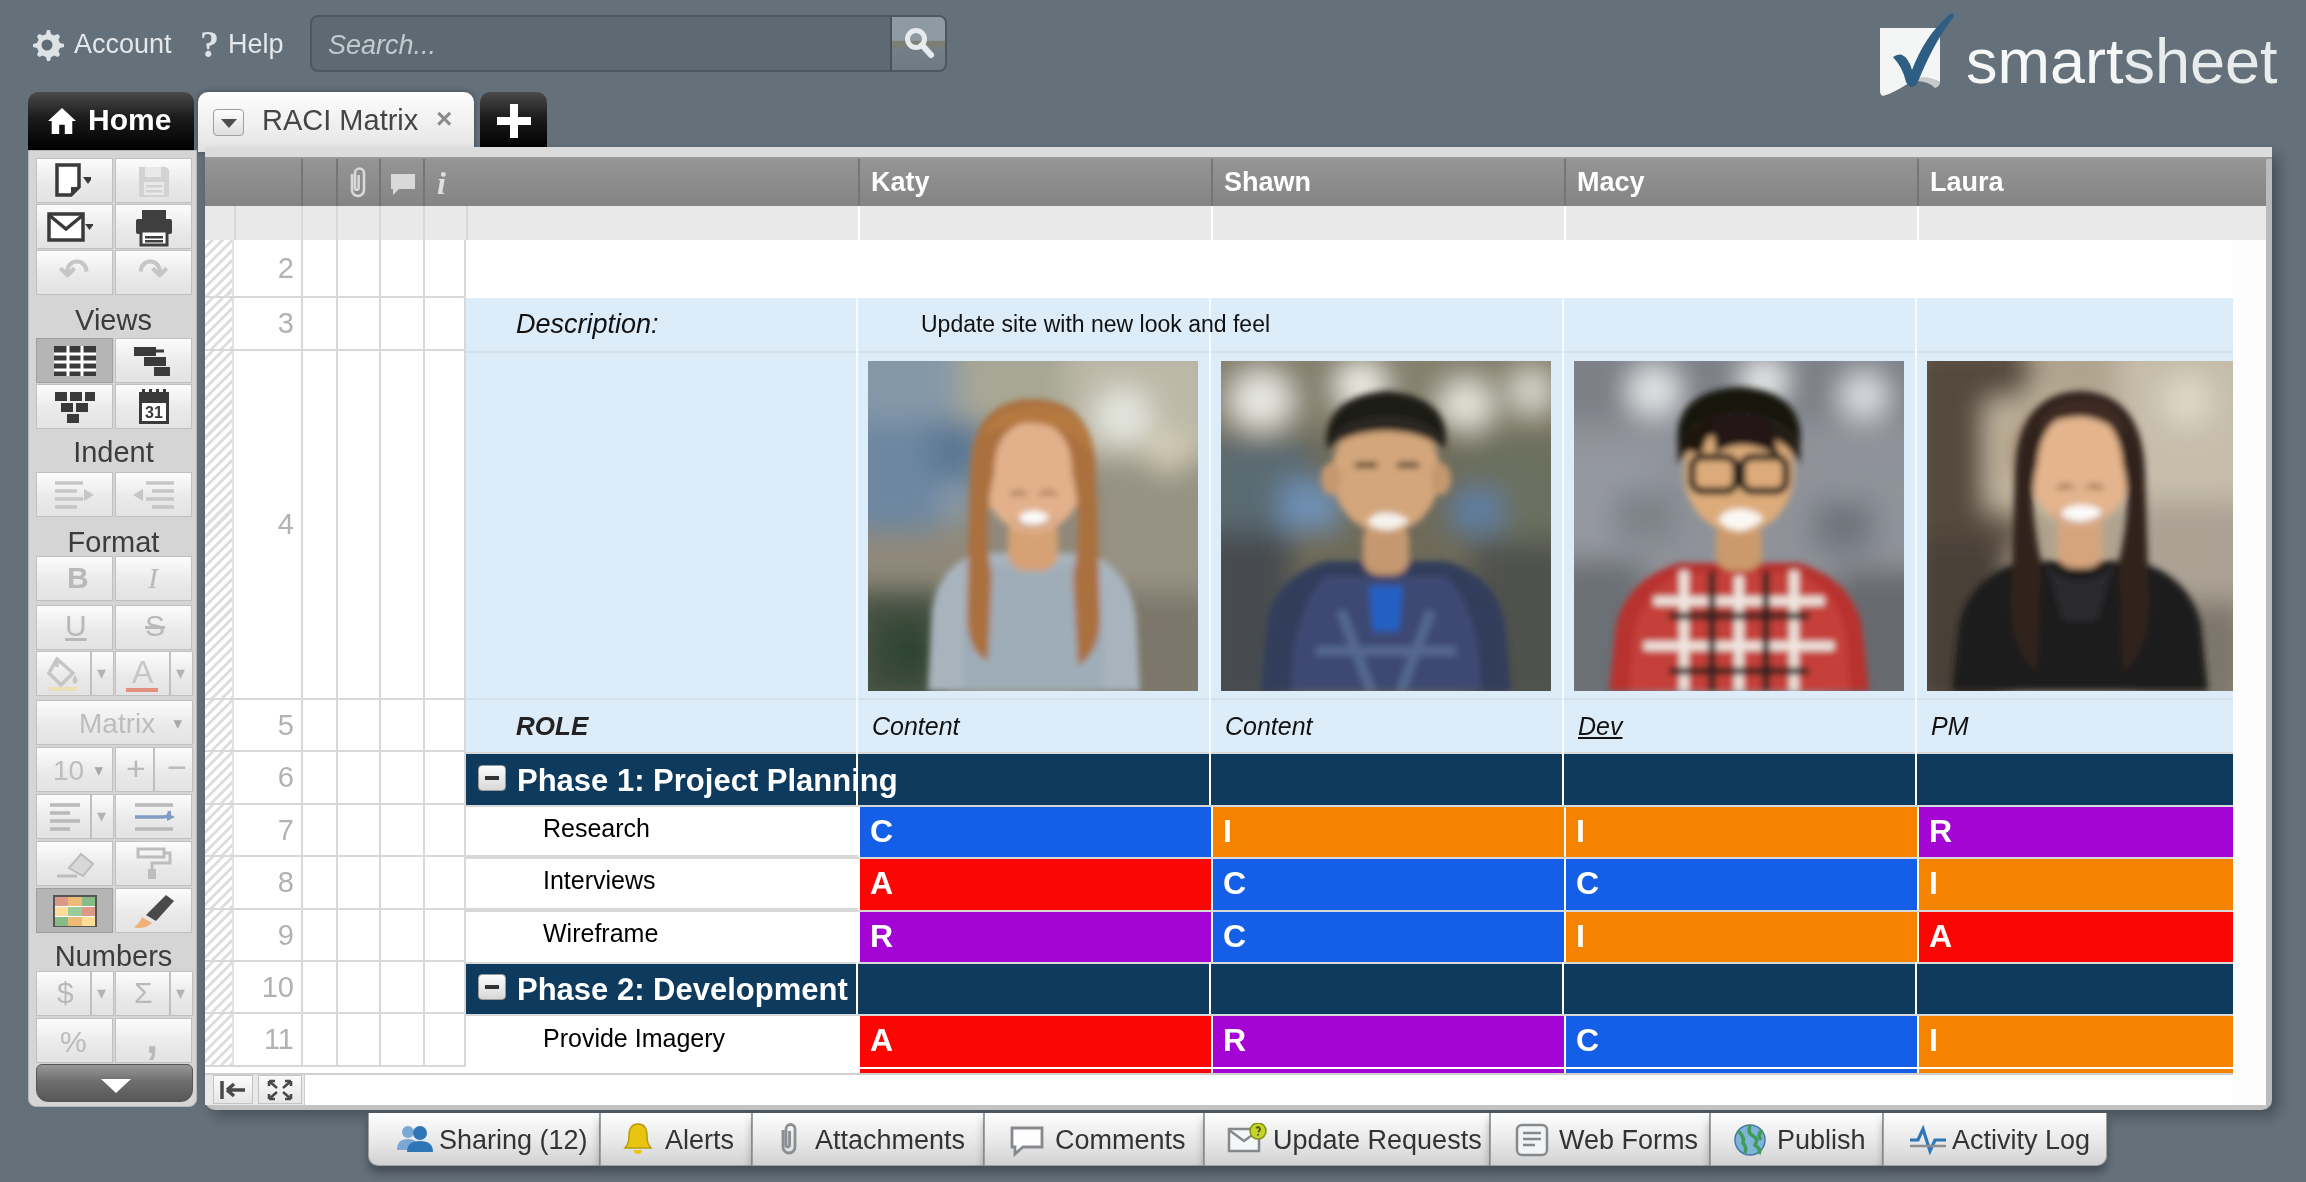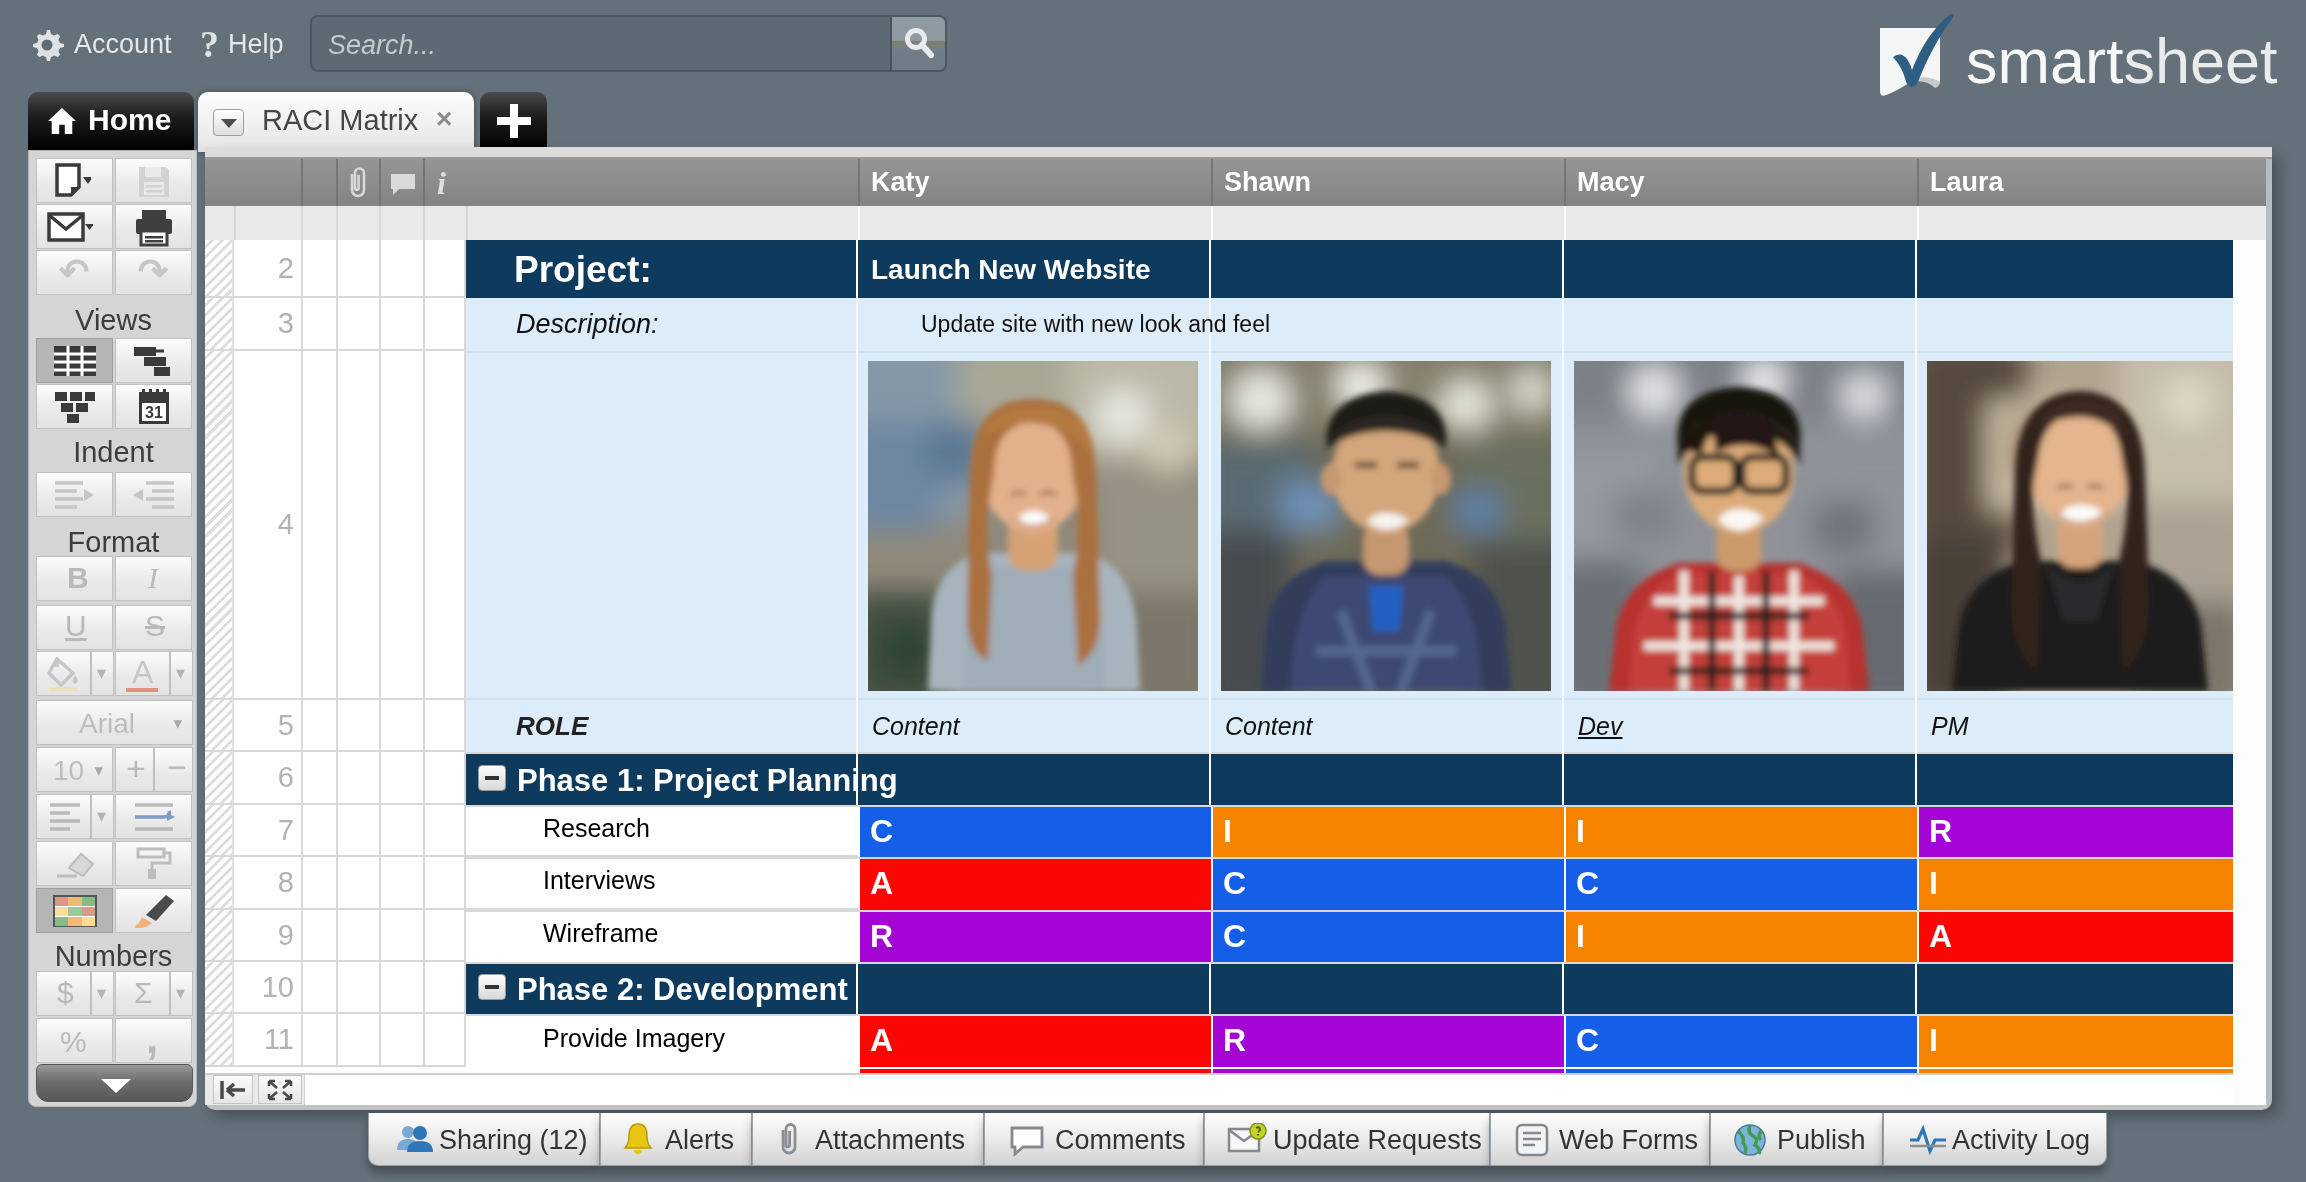--- a/index.html
+++ b/index.html
@@ -228,21 +228,21 @@
     </div>
   <div class="tbtn" style="left:86px;top:500px;width:55px;">
     <span style="position:absolute;left:16px;top:2px;color:#c6c6c6;font-size:32px;">A</span>
     <div style="position:absolute;left:10px;top:36px;width:32px;height:4px;background:#e4907e;"></div>
   </div>
   <div class="tbtn" style="left:141px;top:500px;width:23px;">
       <span style="position:absolute;left:5px;top:10px;color:#b3b3b3;font-size:18px;">▾</span>
     </div>
 
   <div class="tbtn" style="left:7px;top:549px;width:157px;">
-    <span style="position:absolute;left:42px;top:7px;color:#bdbdbd;font-size:28px;">Arial</span>
+    <span style="position:absolute;left:42px;top:7px;color:#bdbdbd;font-size:28px;">Matrix</span>
     <span style="position:absolute;right:10px;top:12px;color:#a8a8a8;font-size:17px;">▾</span>
   </div>
 
   <div class="tbtn" style="left:7px;top:596px;width:77px;">
     <span style="position:absolute;left:16px;top:7px;color:#bdbdbd;font-size:28px;">10</span>
     <span style="position:absolute;right:9px;top:12px;color:#a8a8a8;font-size:17px;">▾</span>
   </div>
   <div class="tbtn" style="left:86px;top:596px;width:39px;">
       <span style="position:absolute;left:10px;top:1px;color:#b9b9b9;font-size:34px;">+</span>
     </div>
@@ -461,29 +461,20 @@
   <div class="gut" style="top:864px;height:53px;">
       <i></i>
       <b style="line-height:51px;">11</b>
       <u style="left:96px;"></u>
       <u style="left:131px;"></u>
       <u style="left:174px;"></u>
       <u style="left:218px;"></u>
       <u style="left:259px;"></u>
     </div>
 
-  <div class="row" style="top:90px;height:58px;">
-    <div class="abs" style="left:261px;top:0;width:1767px;height:58px;background:#0d3a5d;"></div>
-    <div class="abs" style="left:651px;top:0;width:2px;height:58px;background:#fff;"></div>
-    <div class="abs" style="left:1004px;top:0;width:2px;height:58px;background:#fff;"></div>
-    <div class="abs" style="left:1357px;top:0;width:2px;height:58px;background:#fff;"></div>
-    <div class="abs" style="left:1710px;top:0;width:2px;height:58px;background:#fff;"></div>
-    <div class="abs" style="left:309px;top:9px;color:#fff;font-weight:bold;font-size:37px;">Project:</div>
-    <div class="abs" style="left:666px;top:14px;color:#fff;font-weight:bold;font-size:28px;">Launch New Website</div>
-  </div>
 
   <div class="row" style="top:148px;height:53px;">
     <div class="abs" style="left:261px;top:0;width:1767px;height:53px;background:#dcecf8;"></div>
     <div class="abs" style="left:651px;top:0;width:2px;height:53px;background:#f8fbfd;"></div>
     <div class="abs" style="left:1004px;top:0;width:2px;height:53px;background:#f8fbfd;"></div>
     <div class="abs" style="left:1357px;top:0;width:2px;height:53px;background:#f8fbfd;"></div>
     <div class="abs" style="left:1710px;top:0;width:2px;height:53px;background:#f8fbfd;"></div>
     <div class="abs" style="left:311px;top:11px;color:#111;font-style:italic;font-size:27px;">Description:</div>
     <div class="abs" style="left:668px;top:13px;color:#111;font-size:23px;margin-left:48px;">Update site with new look and feel</div>
   </div>

